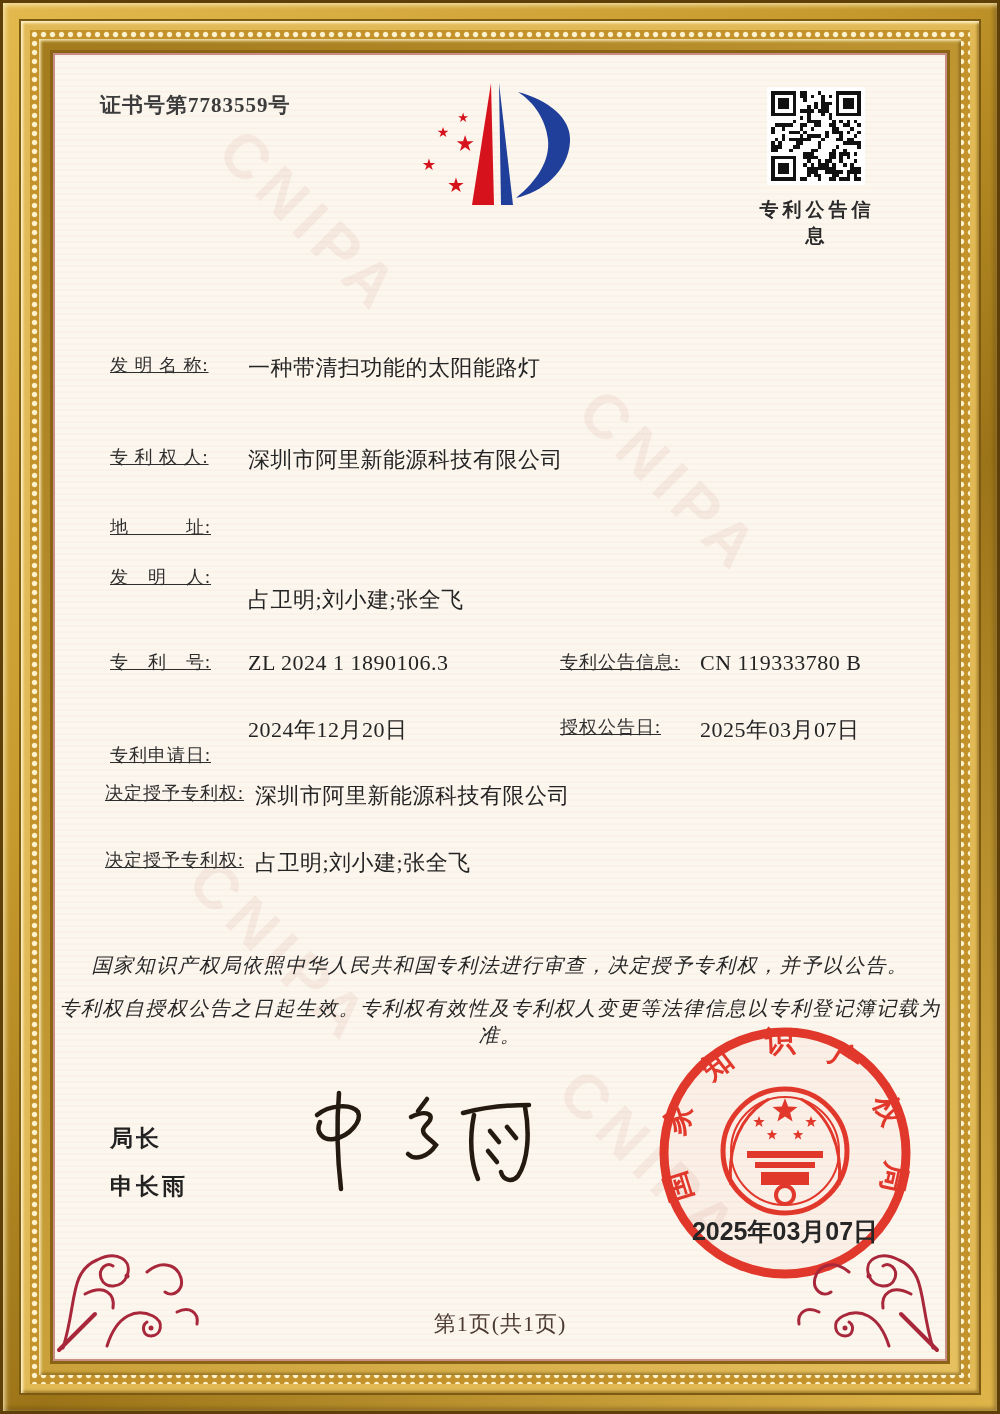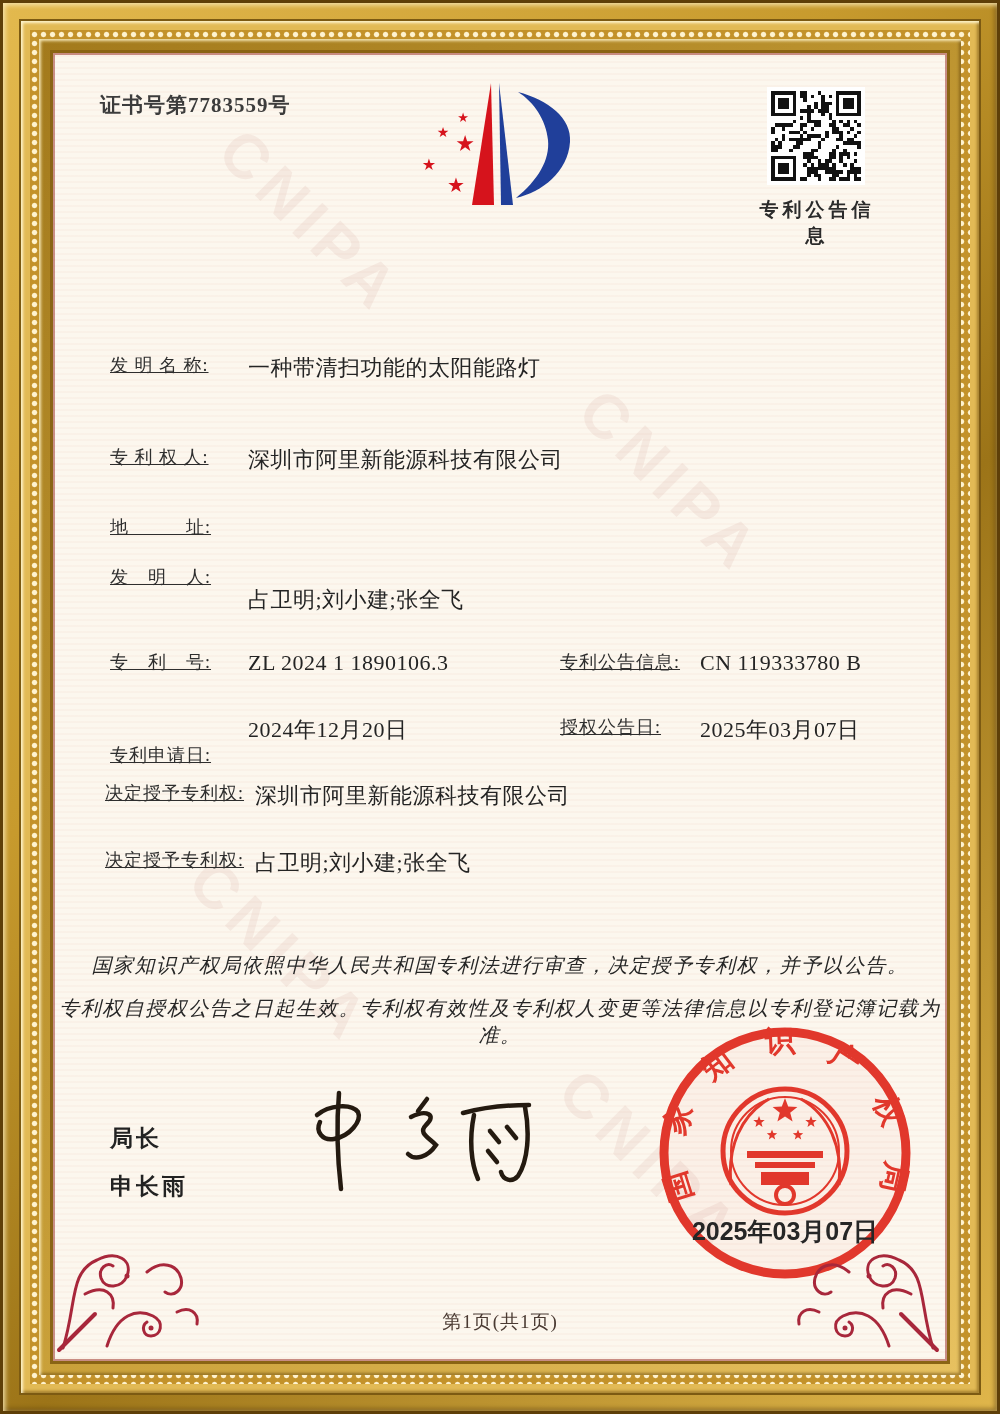--- a/index.html
+++ b/index.html
@@ -52,21 +52,21 @@
   .decl { width: 100%; text-align: center; font-size: 20px; font-style: italic;
           letter-spacing: 1.5px; color: #262626; }
 
   .director { font-family: "Liberation Sans", "DejaVu Sans", sans-serif; font-size: 23px;
               font-weight: 600; letter-spacing: 3px; color: #222; }
 
   .seal-date { left: 600px; top: 1160px; width: 260px; text-align: center;
                font-family: "Liberation Sans", "DejaVu Sans", sans-serif;
                font-size: 25px; font-weight: 700; color: #262626; }
 
-  .footer { left: 0; top: 1254px; width: 100%; text-align: center; font-size: 19px;
+  .footer { left: 0; top: 1254px; width: 100%; text-align: center; font-size: 22px;
             letter-spacing: 1px; color: #4a3a32; }
 
   .star-icon { position: absolute; color: #d6131c; line-height: 1; transform: translate(-50%,-50%); }
   .star-icon::before { content: "\2605"; }
 </style>
 </head>
 <body>
 
 <div class="doc">
   <div class="f1 f">

